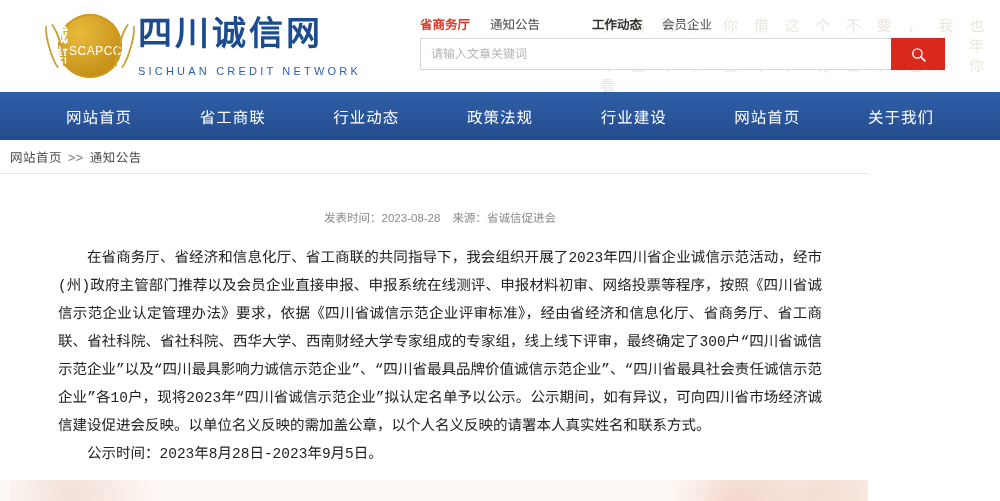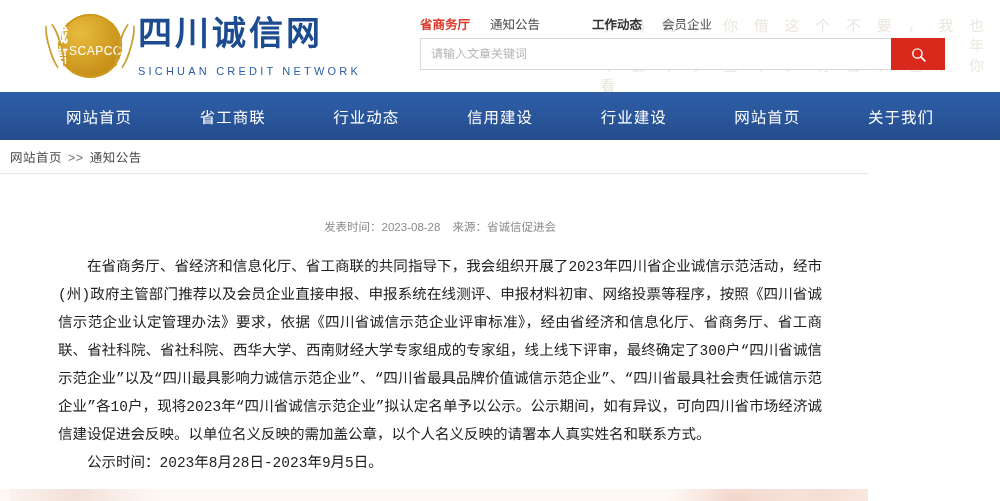--- a/index.html
+++ b/index.html
@@ -163,21 +163,21 @@
   .crumb a { color: #4a4a4a; text-decoration: none; cursor: pointer; }
 
   .article { padding: 26px 58px 0 58px; }
   .article-title {
     text-align: center;
     font-size: 21px; font-weight: bold; color: #12396f;
     letter-spacing: .5px; line-height: 30px;
     font-family: "Liberation Sans", sans-serif;
   }
   .article-meta {
-    text-align: center; margin-top: 18px;
+    text-align: center; margin-top: 9px;
     font-size: 11.5px; color: #8a8a8a;
     padding-bottom: 10px;
     border-bottom: 1px dashed transparent;
   }
   .article-meta .sp { margin-left: 12px; }
   .article-body {
     margin-top: 8px;
     font-size: 14.5px; color: #222; line-height: 28px;
     text-align: justify;
     font-family: "Liberation Sans", sans-serif;
@@ -222,21 +222,21 @@
         </svg>
       </button>
     </div>
   </div>
 
   <div class="navbar">
     <div class="inner">
       <div class="nav-item">网站首页</div>
       <div class="nav-item">省工商联</div>
       <div class="nav-item">行业动态</div>
-      <div class="nav-item">信用建设</div>
+      <div class="nav-item">政策法规</div>
       <div class="nav-item">行业建设</div>
       <div class="nav-item">网站首页</div>
       <div class="nav-item">关于我们</div>
     </div>
   </div>
 
   <div class="page-body">
     <div class="bg-mountain"></div>
     <div class="bg-mountain2"></div>
     <div class="bg-flower"></div>

